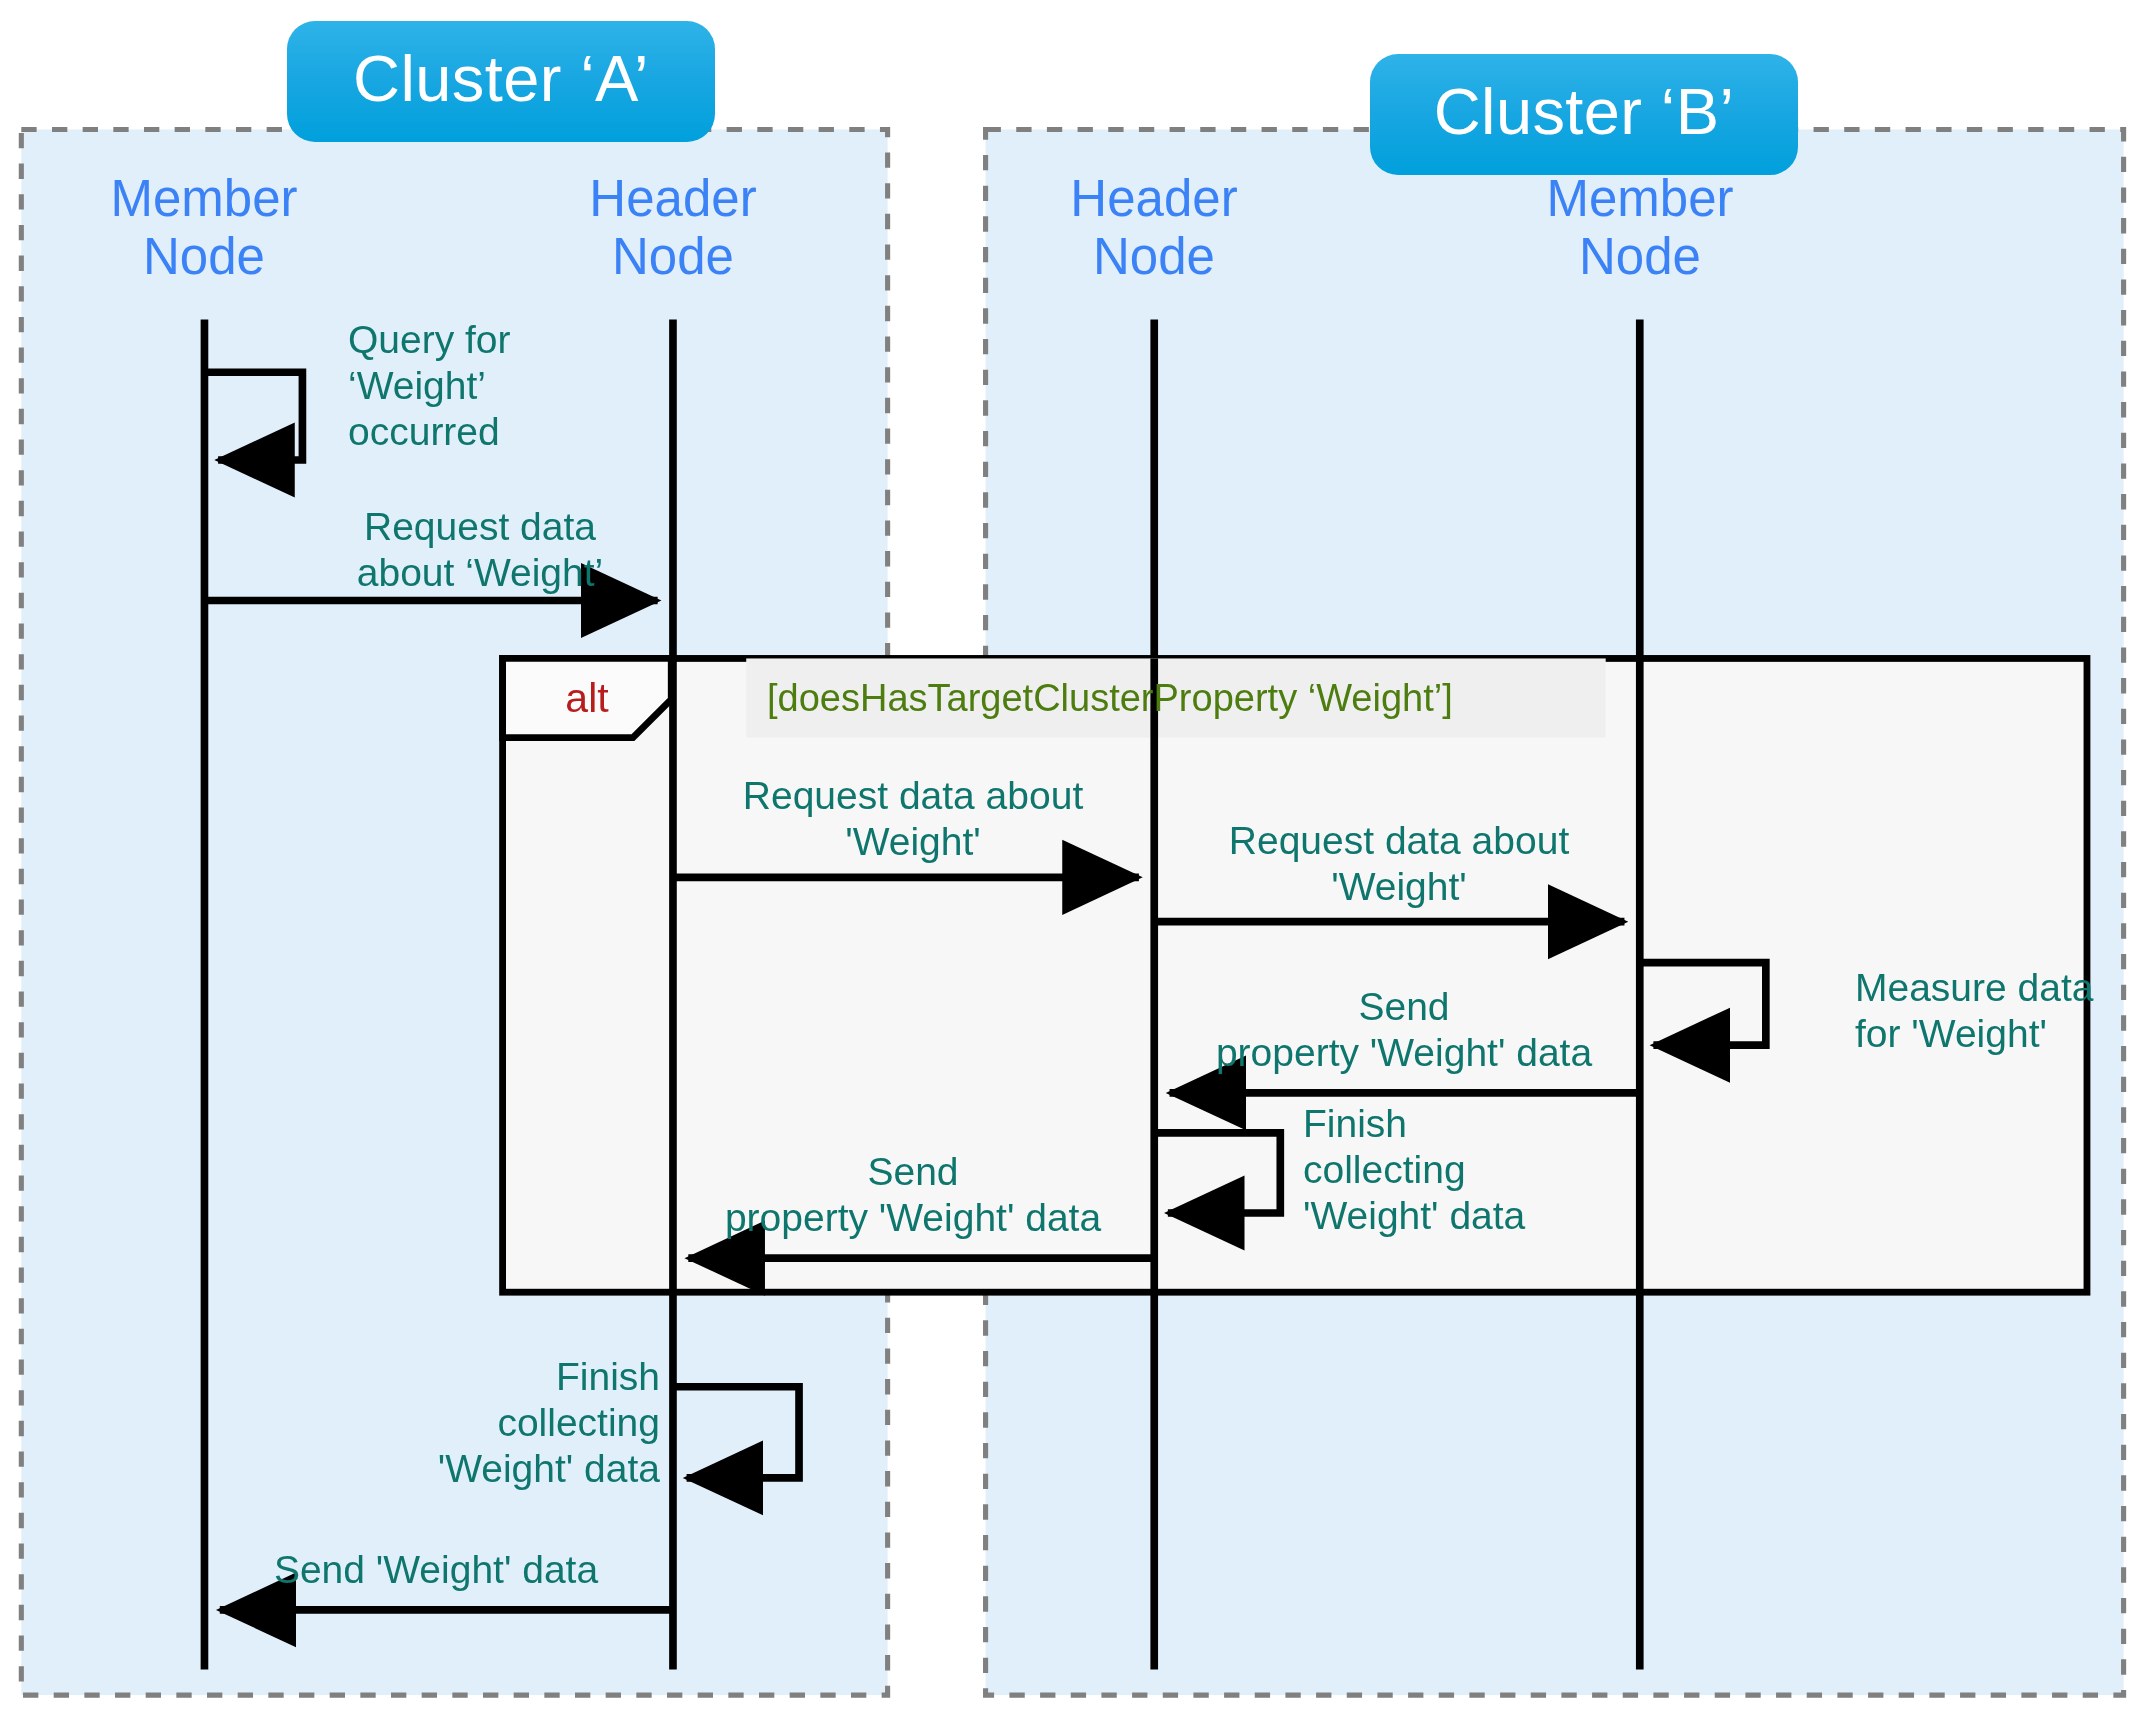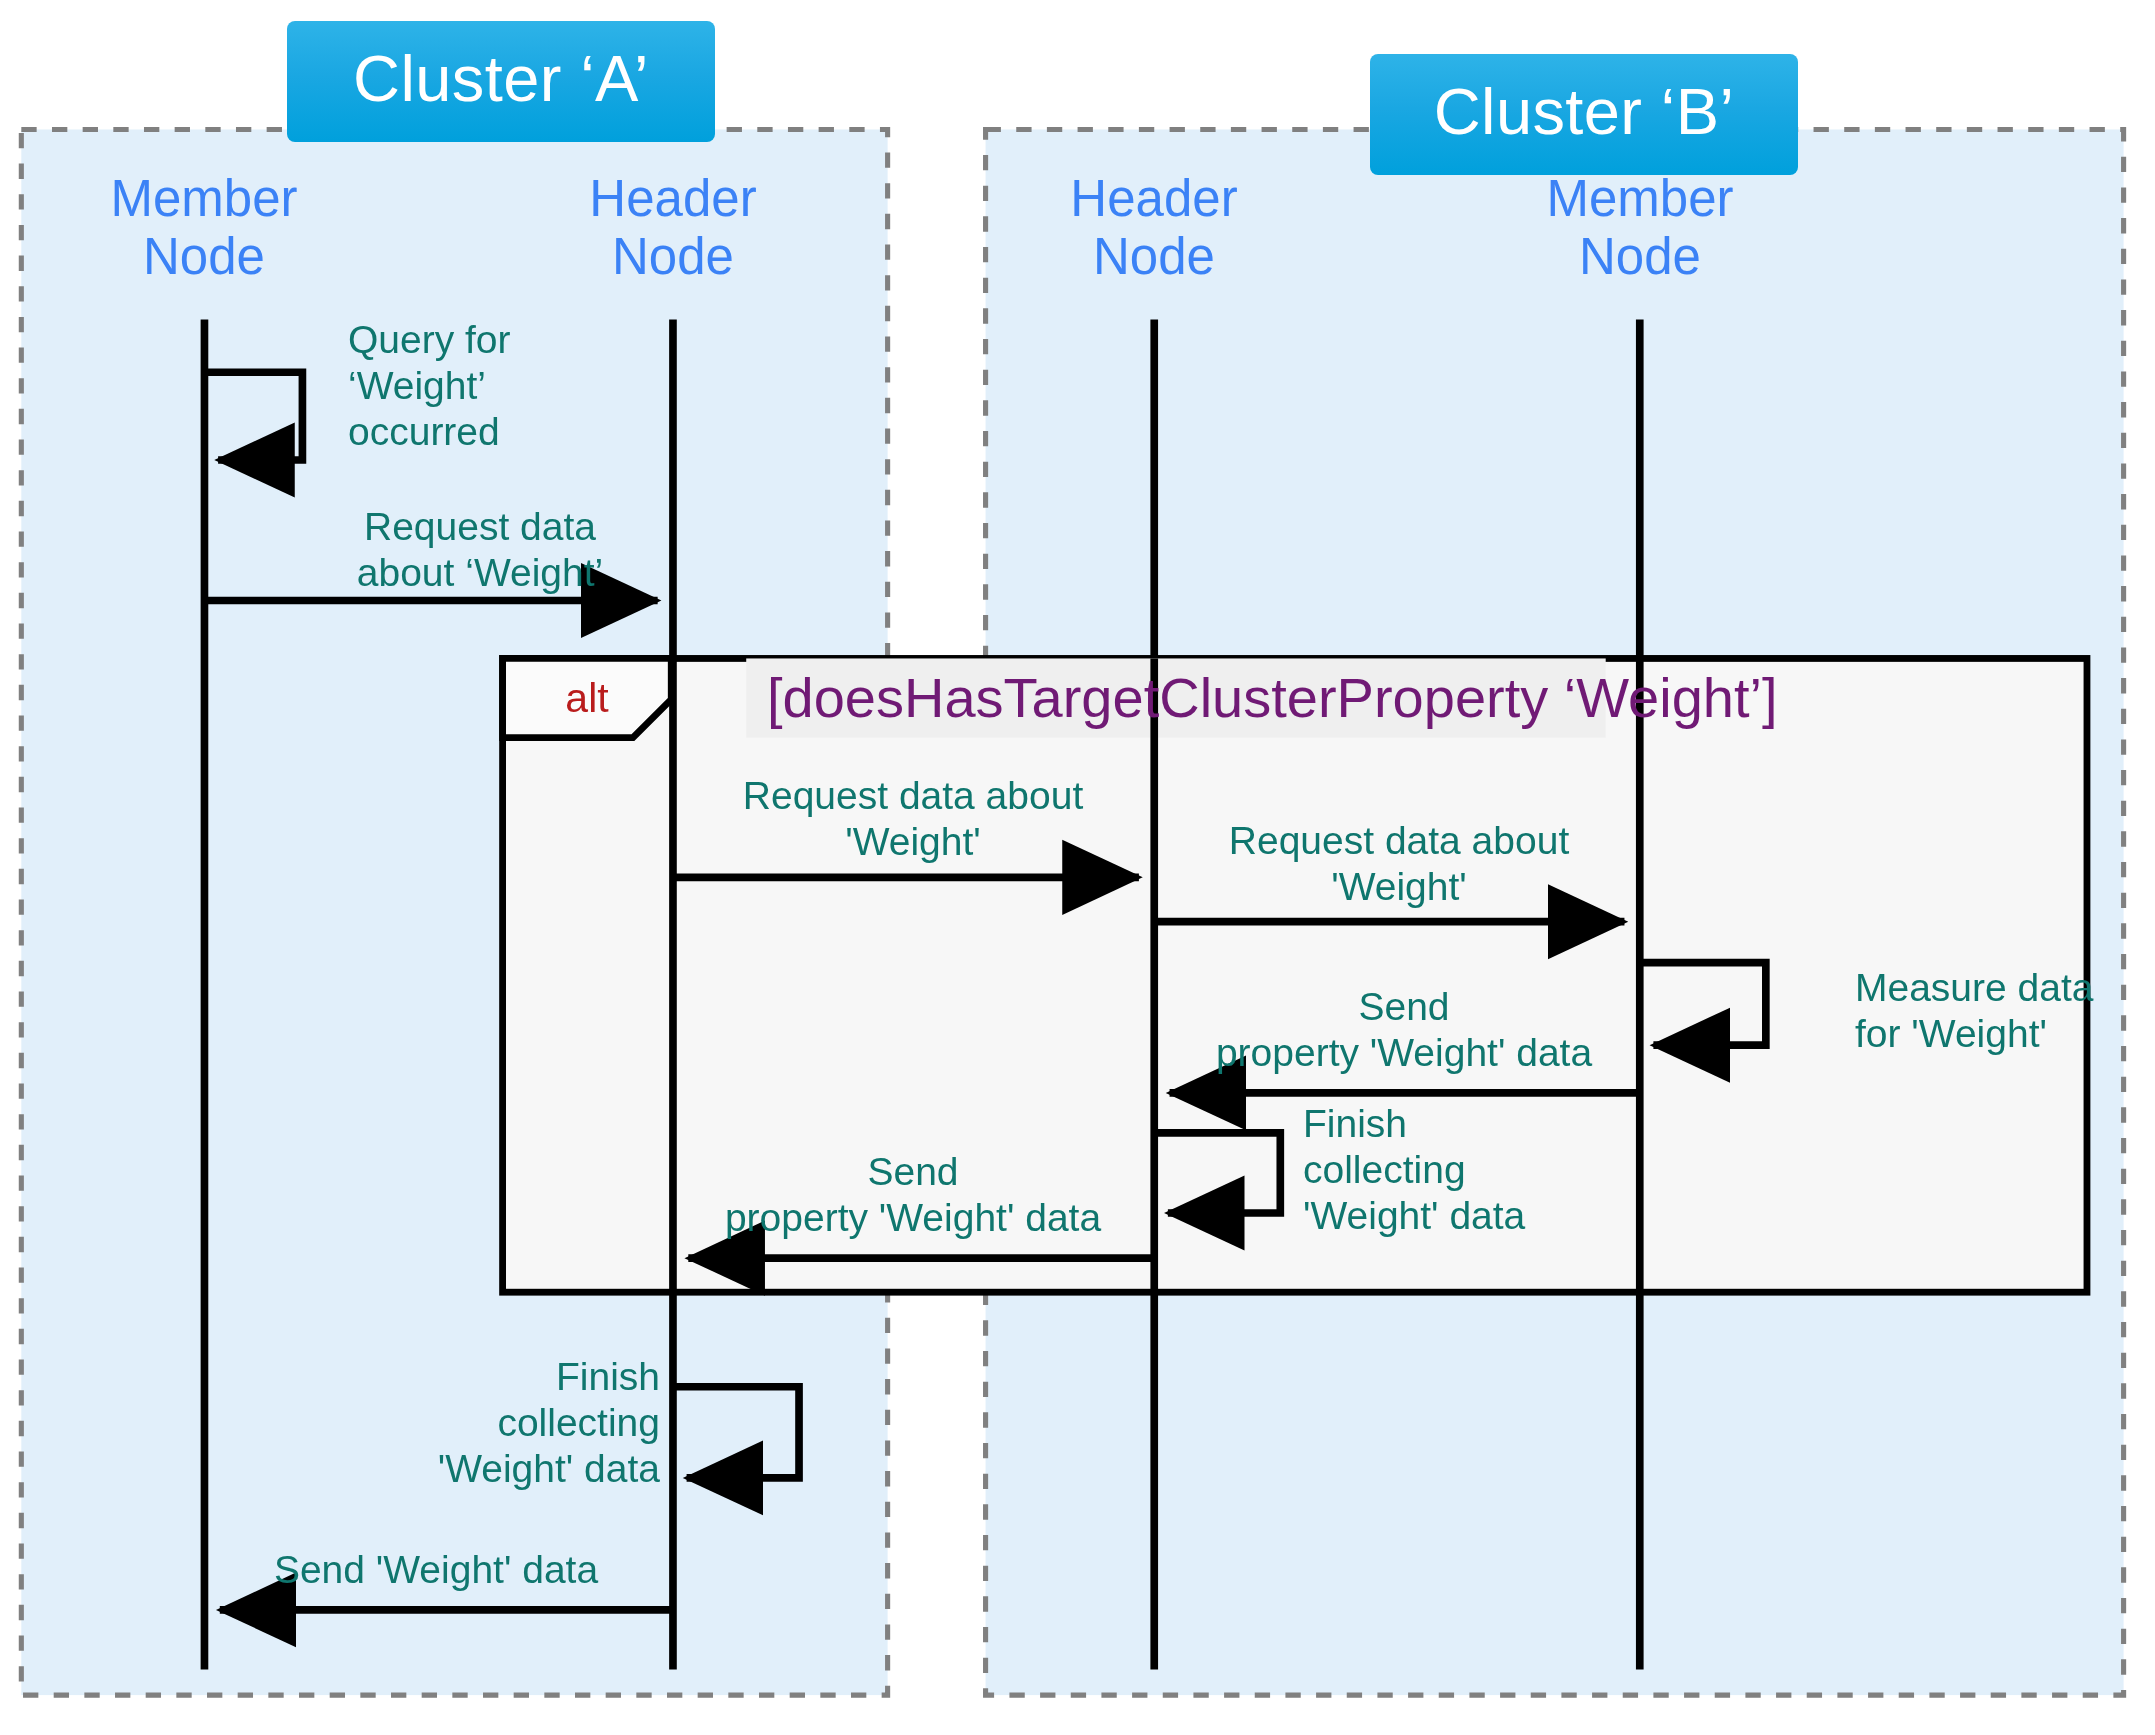--- a/index.html
+++ b/index.html
@@ -21,21 +21,21 @@
   }
   svg.diagram {
     position: absolute;
     left: 0;
     top: 0;
     width: 2156px;
     height: 1736px;
   }
   .cluster-tab {
     position: absolute;
-    border-radius: 8px;
+    border-radius: 28px;
     background: linear-gradient(180deg, #2EB3E8 0%, #1AA7E2 45%, #00A0DC 100%);
     color: #ffffff;
     font-size: 65px;
     line-height: 1;
     display: flex;
     align-items: center;
     justify-content: center;
     letter-spacing: 0.4px;
     white-space: nowrap;
     box-sizing: border-box;
@@ -67,22 +67,22 @@
   .frag-op {
     position: absolute;
     color: #b91c1c;
     font-size: 41px;
     line-height: 1;
     text-align: left;
     transform: translate(-50%, -50%);
   }
   .frag-guard {
     position: absolute;
-    color: #701a75;
-    font-size: 56px;
+    color: #4d7c0f;
+    font-size: 38px;
     line-height: 1;
     white-space: nowrap;
     transform: translateY(-50%);
   }
 </style>
 </head>
 <body>
 
 <div id="stage">
 

